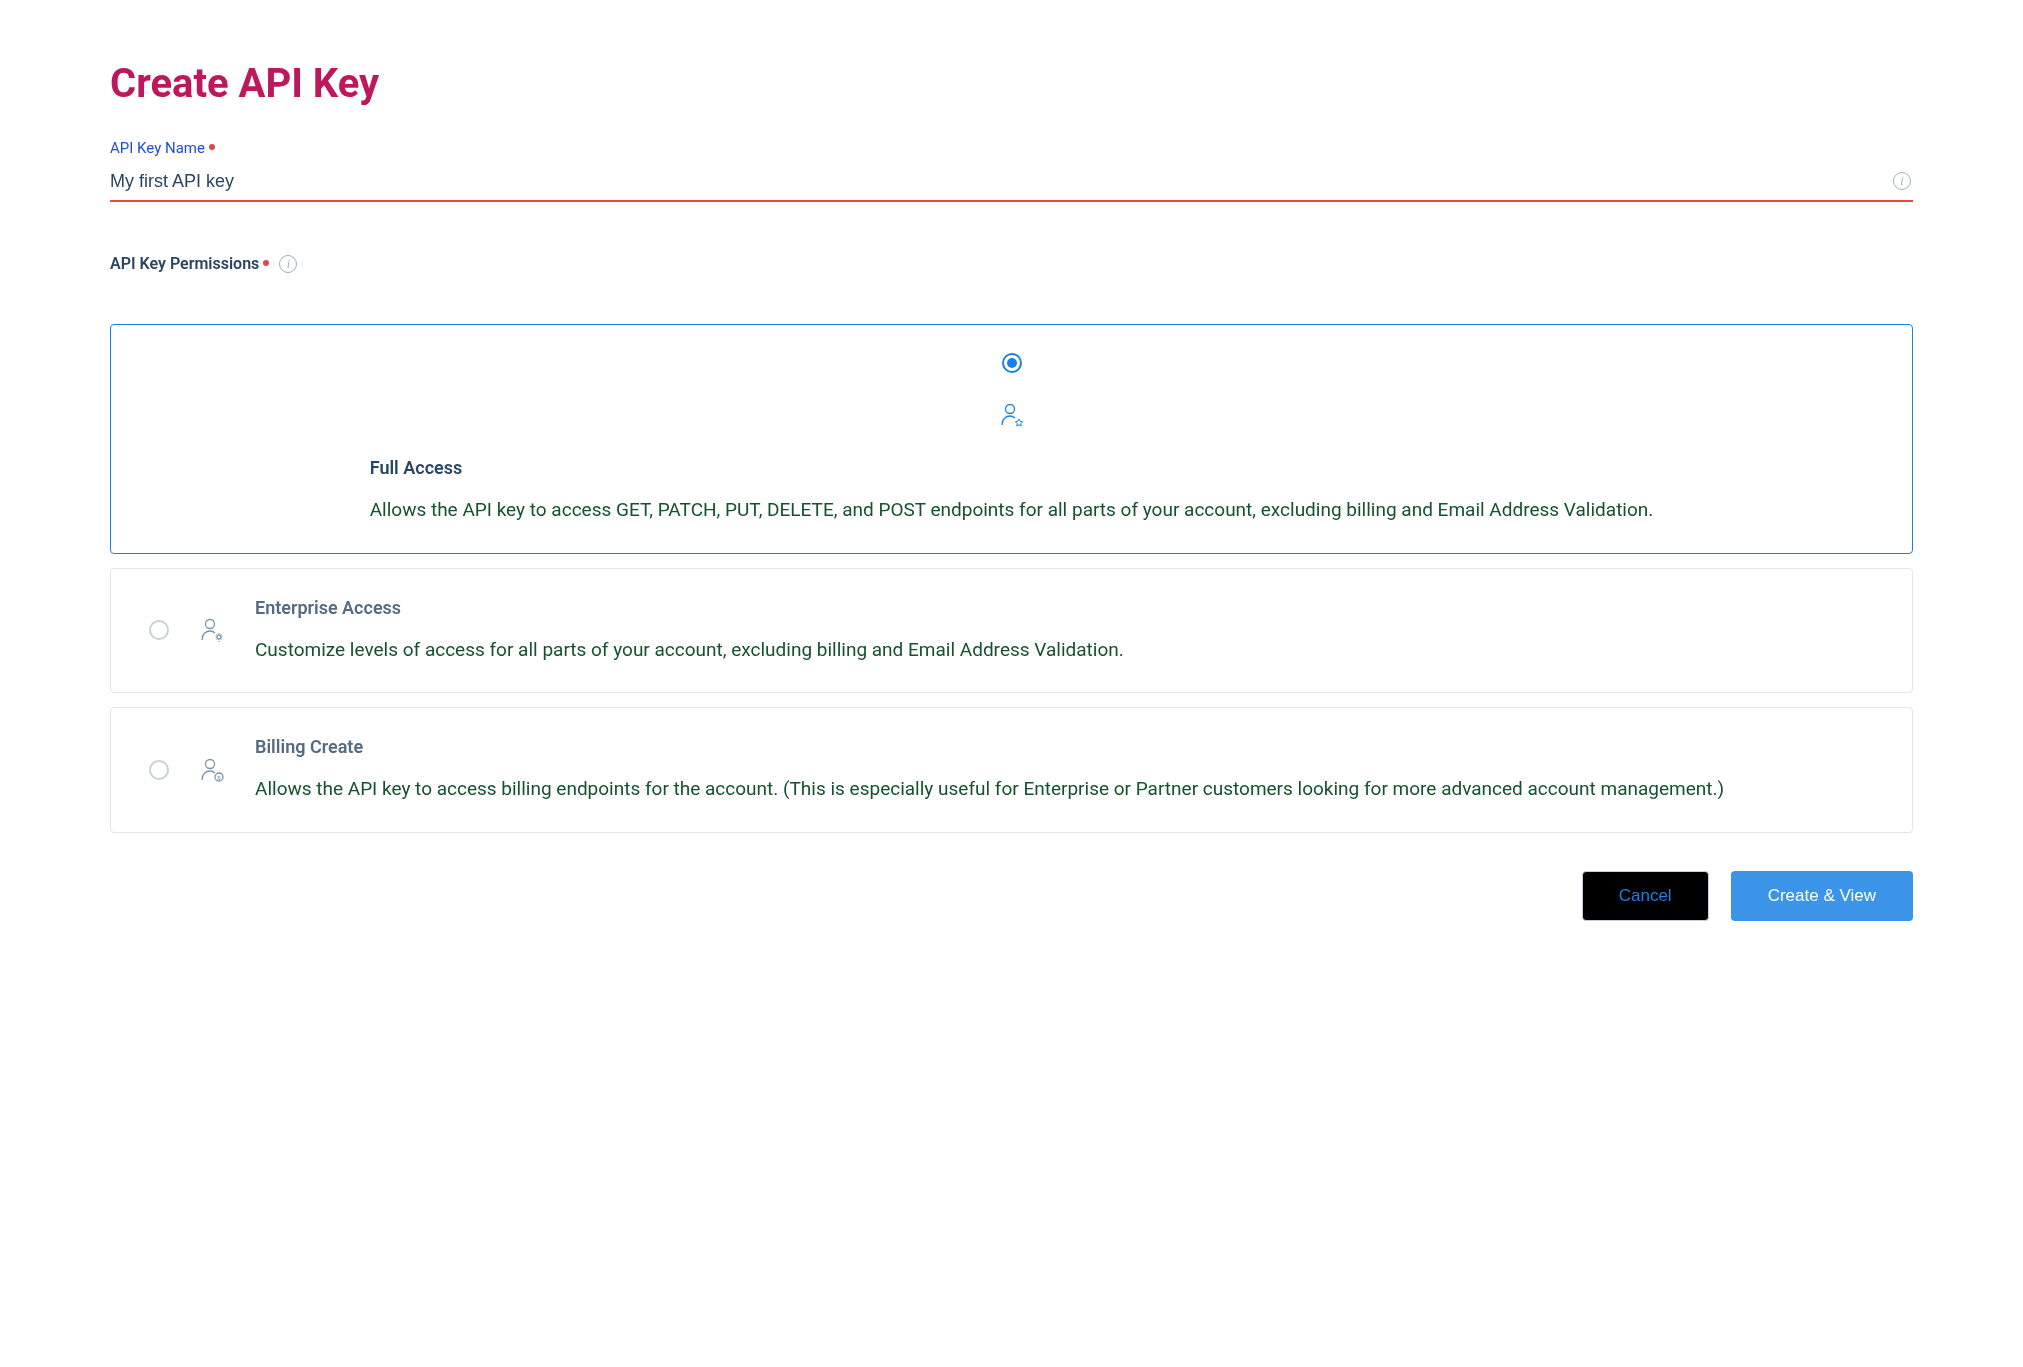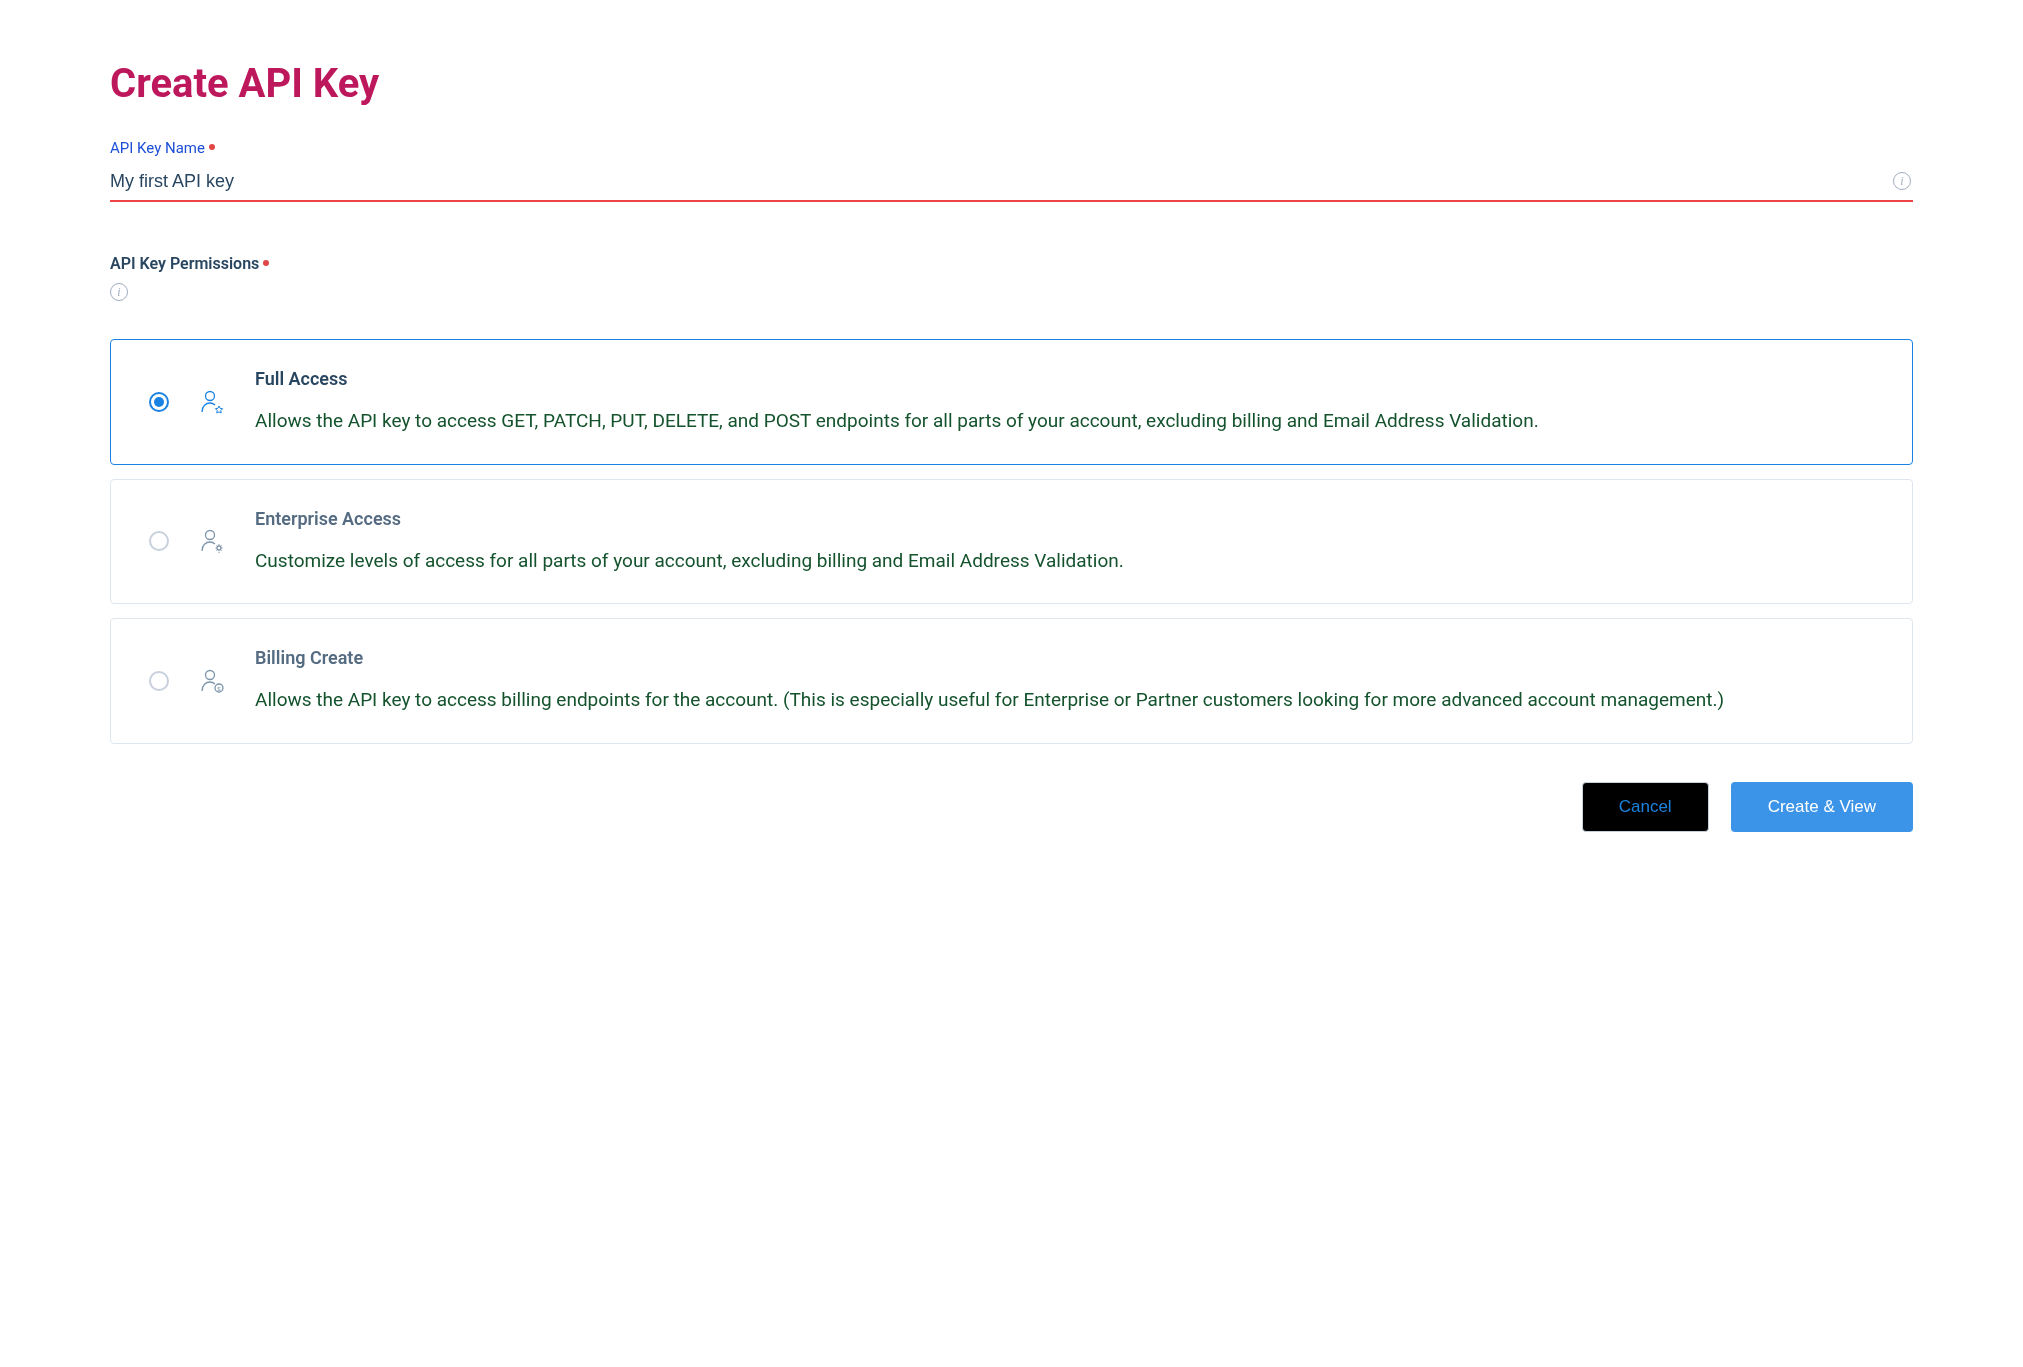--- a/index.html
+++ b/index.html
@@ -65,37 +65,37 @@
       font-family: Georgia, serif;
       vertical-align: middle;
     }
     .info-icon-input {
       position: absolute;
       right: 2px;
       bottom: 12px;
     }
     .permissions-header {
       display: flex;
-      align-items: flex-start;
+      align-items: flex-end;
       gap: 10px;
-      margin-bottom: 38px;
-      flex-direction: column;
+      margin-bottom: 51px;
     }
     .option-card {
       border: 1px solid #e0e6ed;
       border-radius: 4px;
       padding: 28px 38px;
       display: flex;
       align-items: center;
       gap: 28px;
       margin-bottom: 14px;
       cursor: pointer;
     }
     .option-card.selected {
       border: 1.5px solid #1a82e2;
+      flex-direction: column;
     }
     .radio-outer {
       width: 20px;
       height: 20px;
       border: 2px solid #c7d0dc;
       border-radius: 50%;
       flex-shrink: 0;
       display: flex;
       align-items: center;
       justify-content: center;

